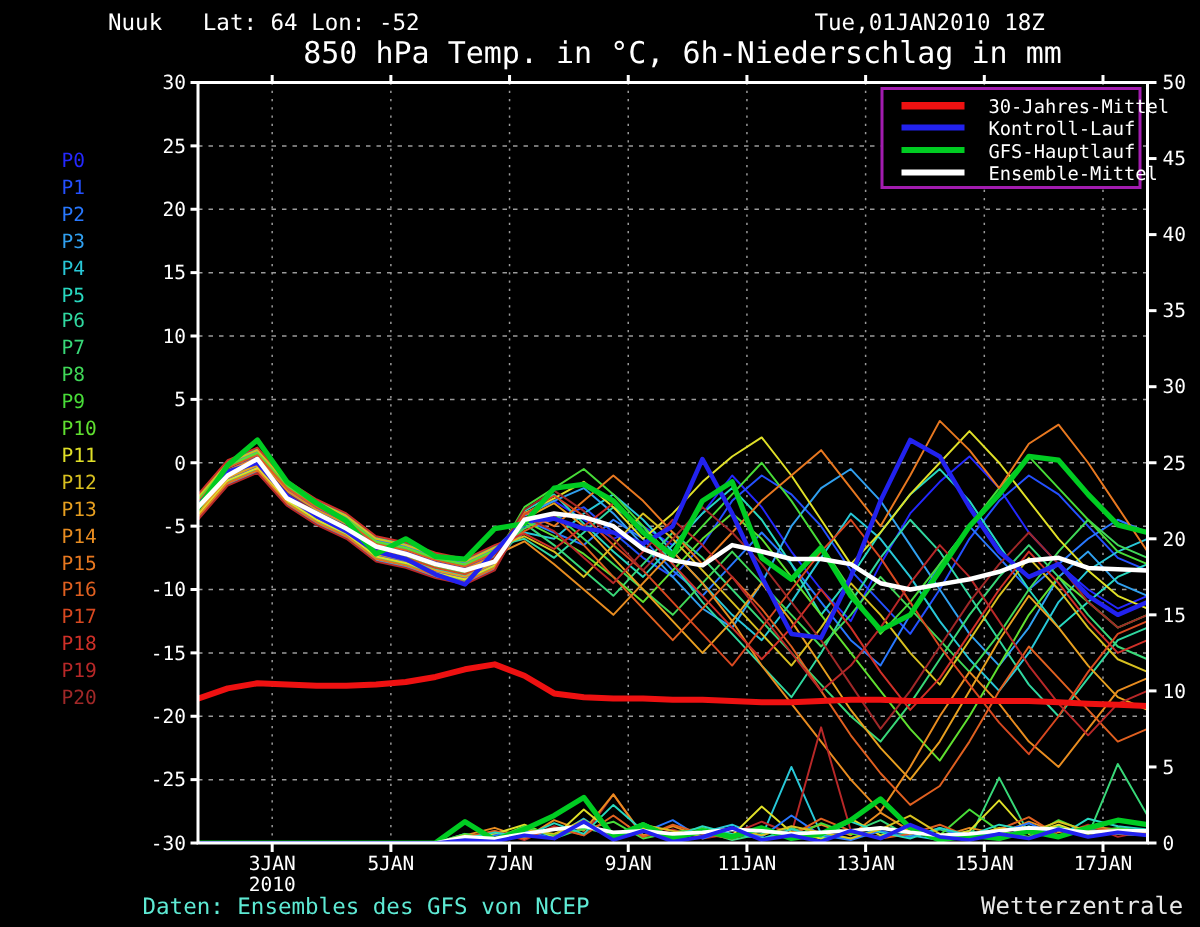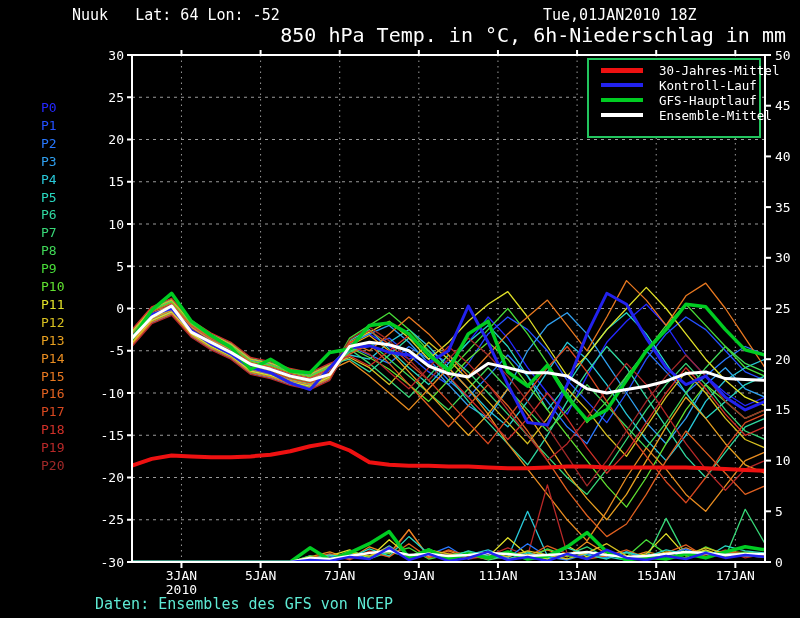--- a/index.html
+++ b/index.html
@@ -1,26 +1,26 @@
 <!DOCTYPE html>
 <html><head>
 <meta charset="utf-8">
 <style>
   html,body{margin:0;padding:0;background:#000;}
   #stage{position:relative;width:800px;height:618px;background:#000;overflow:hidden;
          font-family:"DejaVu Sans Mono","Liberation Mono",monospace;color:#fff;}
   .abs{position:absolute;white-space:pre;text-align:right;}
   #station-line{left:72px;top:6px;font-size:15px;}
   #datetime-line{left:543px;top:6px;font-size:15px;}
-  #main-title{left:136px;top:23px;width:650px;text-align:right;font-size:20px;}
+  #main-title{left:130px;top:23px;width:650px;text-align:center;font-size:20px;}
   #footer-left{left:95px;top:595px;font-size:15px;color:#5eead4;}
   #footer-right{left:654px;top:594px;font-size:16px;color:#e8e8e8;}
   #member-panel{left:0;top:0;}
   .p-label{position:absolute;left:41px;font-size:13px;}
-  #legend-box{left:587px;top:58px;width:174px;height:80px;border:2px solid #22c55e;background:#000;box-sizing:border-box;}
+  #legend-box{left:587px;top:58px;width:174px;height:68px;border:2px solid #a21caf;background:#000;box-sizing:border-box;}
   .legend-row{position:absolute;left:0;height:15px;}
   .legend-swatch{position:absolute;left:12px;width:42px;height:4px;top:5px;}
   .legend-label{position:absolute;left:70px;top:0;font-size:12.5px;line-height:15px;}
   svg text{font-family:"DejaVu Sans Mono","Liberation Mono",monospace;fill:#fff;}
 </style>
 </head>
 <body>
 
 <div id="stage">
   <div class="abs" id="station-line">Nuuk   Lat: 64 Lon: -52</div>
@@ -166,13 +166,14 @@
       <line stroke="#fff" stroke-width="2" x1="656.203125" y1="50" x2="656.203125" y2="55"></line>
       <text text-anchor="middle" font-size="13" x="656.203125" y="580">15JAN</text>
       <line stroke="#fff" stroke-width="2" x1="735.328125" y1="562" x2="735.328125" y2="568"></line>
       <line stroke="#fff" stroke-width="2" x1="735.328125" y1="50" x2="735.328125" y2="55"></line>
       <text text-anchor="middle" font-size="13" x="735.328125" y="580">17JAN</text>
     </svg>
 
   <div class="abs" id="legend-box"><div class="legend-row" style="top: 3px; width: 170px;"><div class="legend-swatch" style="background: rgb(238, 17, 17); height: 5px;"></div><div class="legend-label">30-Jahres-Mittel</div></div><div class="legend-row" style="top: 18px; width: 170px;"><div class="legend-swatch" style="background: rgb(34, 34, 238); height: 4px;"></div><div class="legend-label">Kontroll-Lauf</div></div><div class="legend-row" style="top: 33px; width: 170px;"><div class="legend-swatch" style="background: rgb(0, 204, 34); height: 4px;"></div><div class="legend-label">GFS-Hauptlauf</div></div><div class="legend-row" style="top: 48px; width: 170px;"><div class="legend-swatch" style="background: rgb(255, 255, 255); height: 4px;"></div><div class="legend-label">Ensemble-Mittel</div></div></div>
 
   <div class="abs" id="footer-left">Daten: Ensembles des GFS von NCEP</div>
+  <div class="abs" id="footer-right">Wetterzentrale</div>
 </div>
 
 </body></html>

